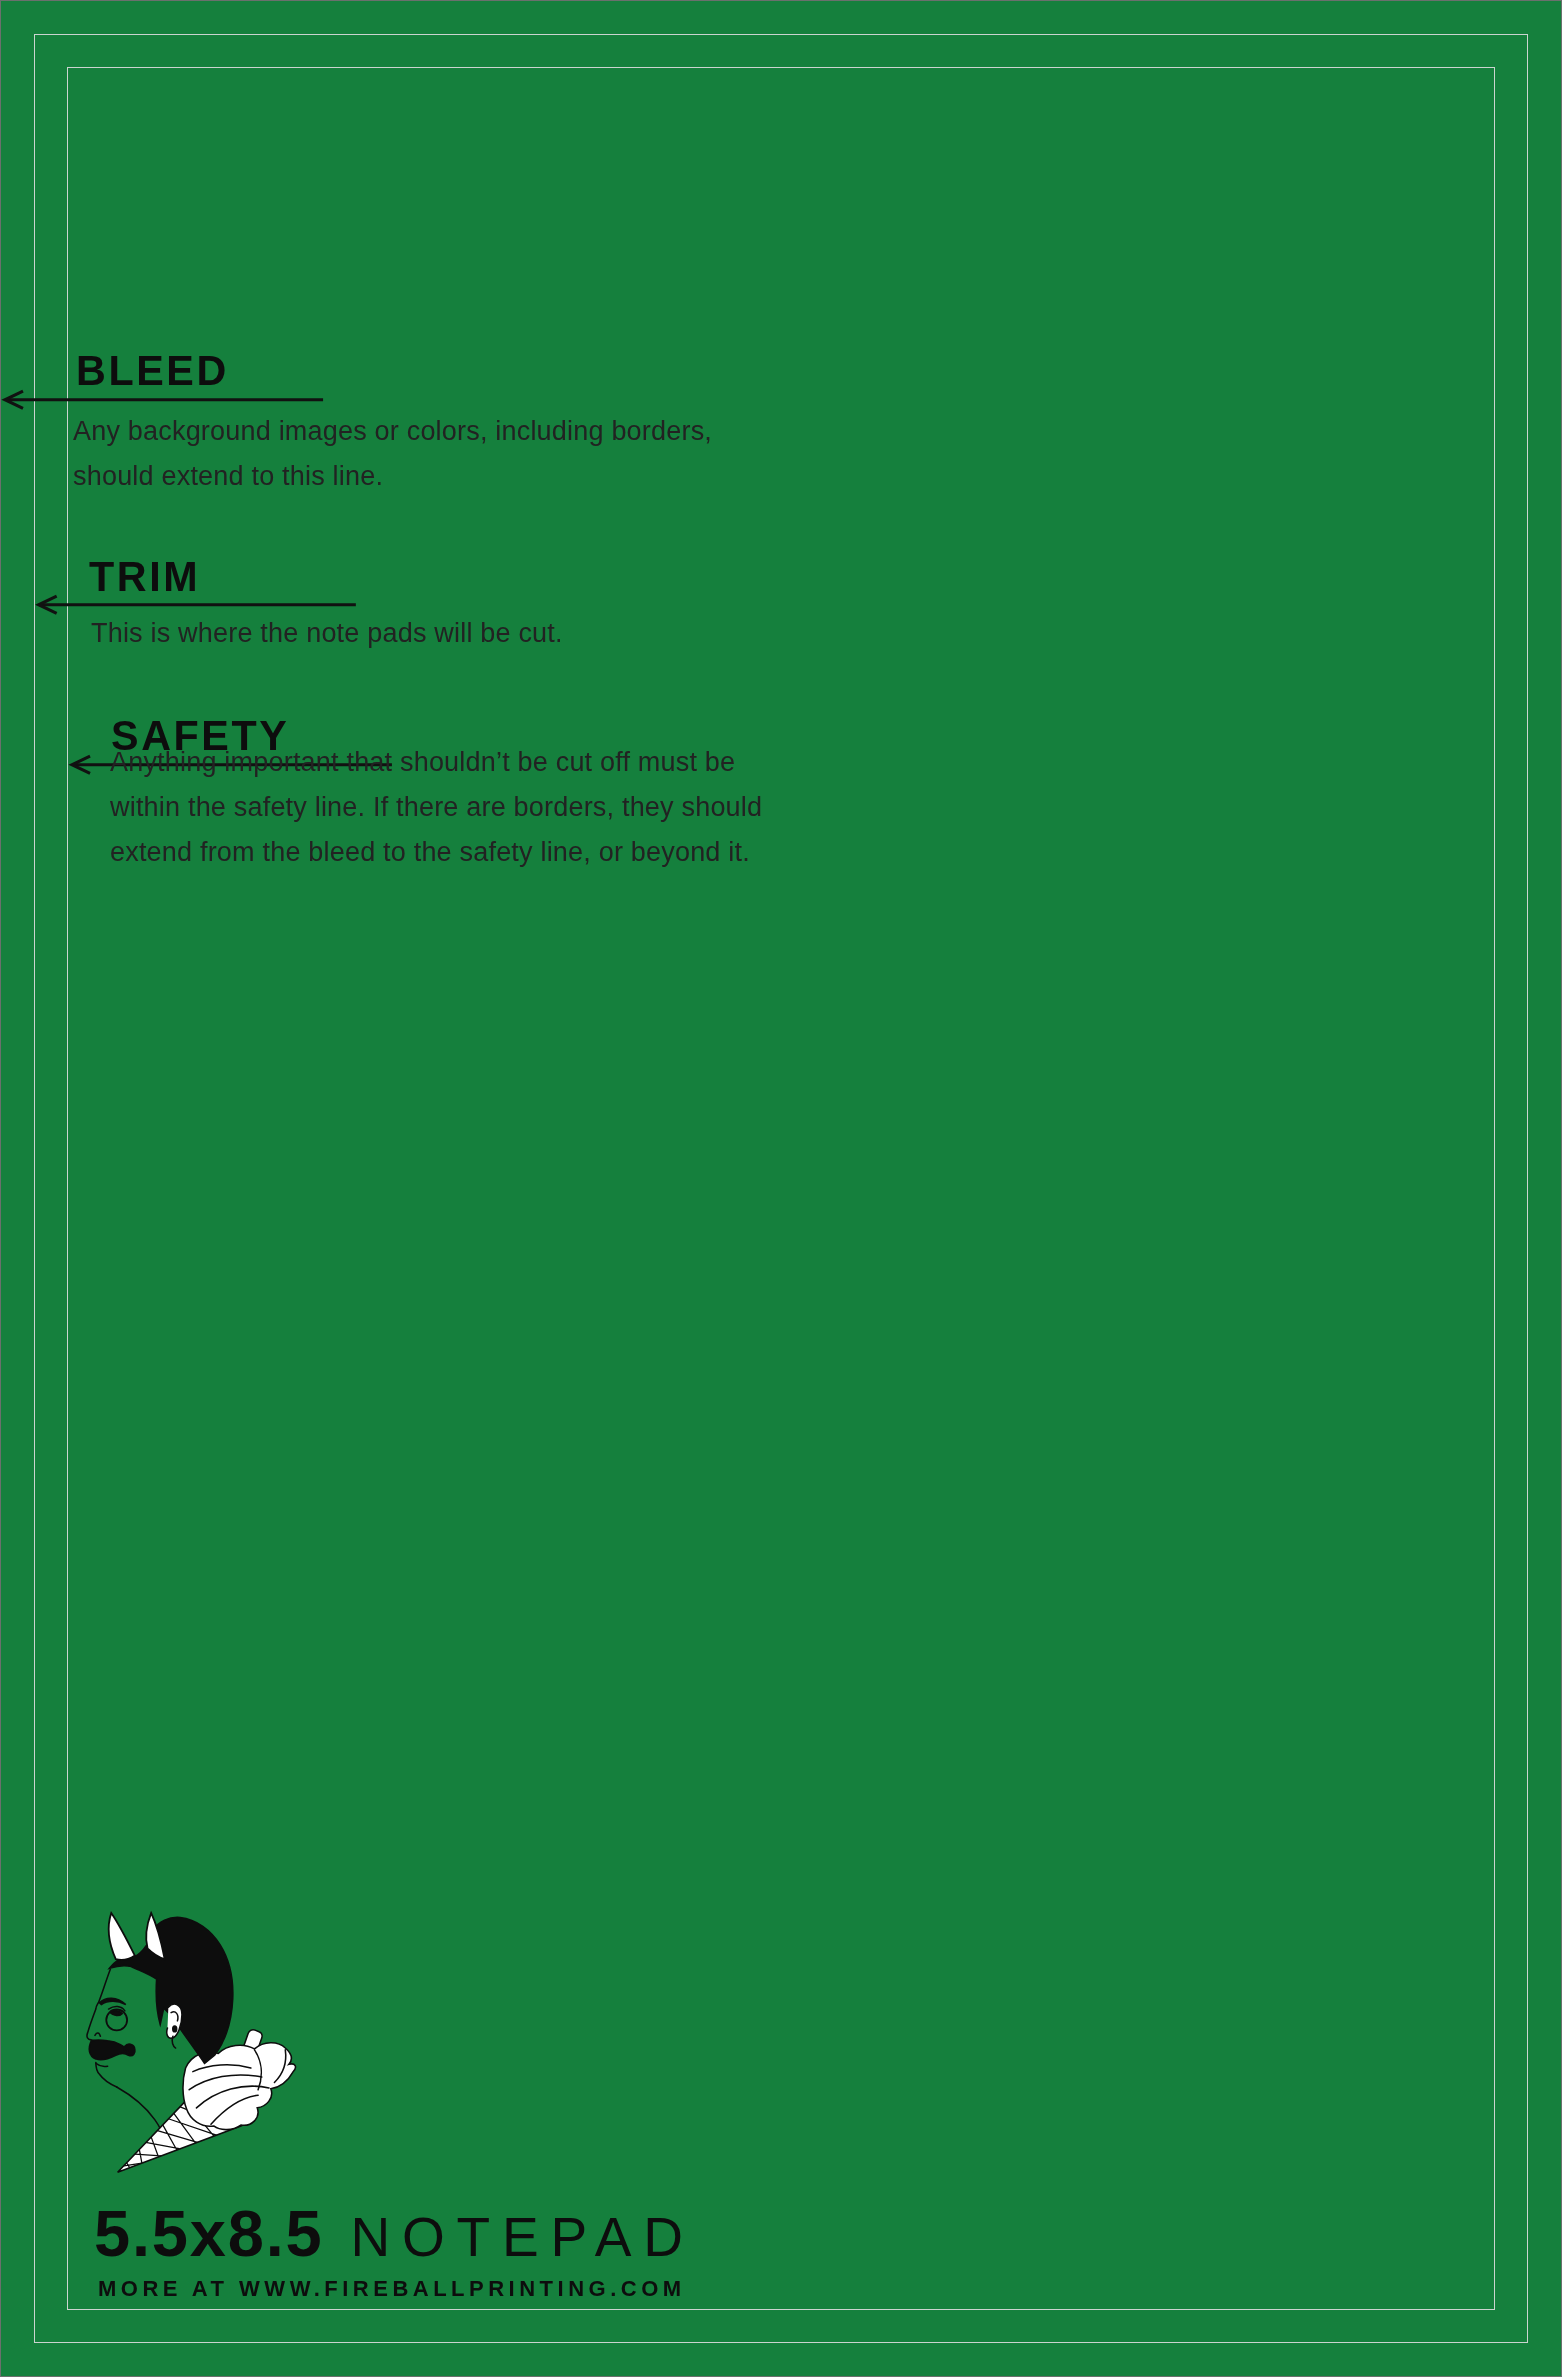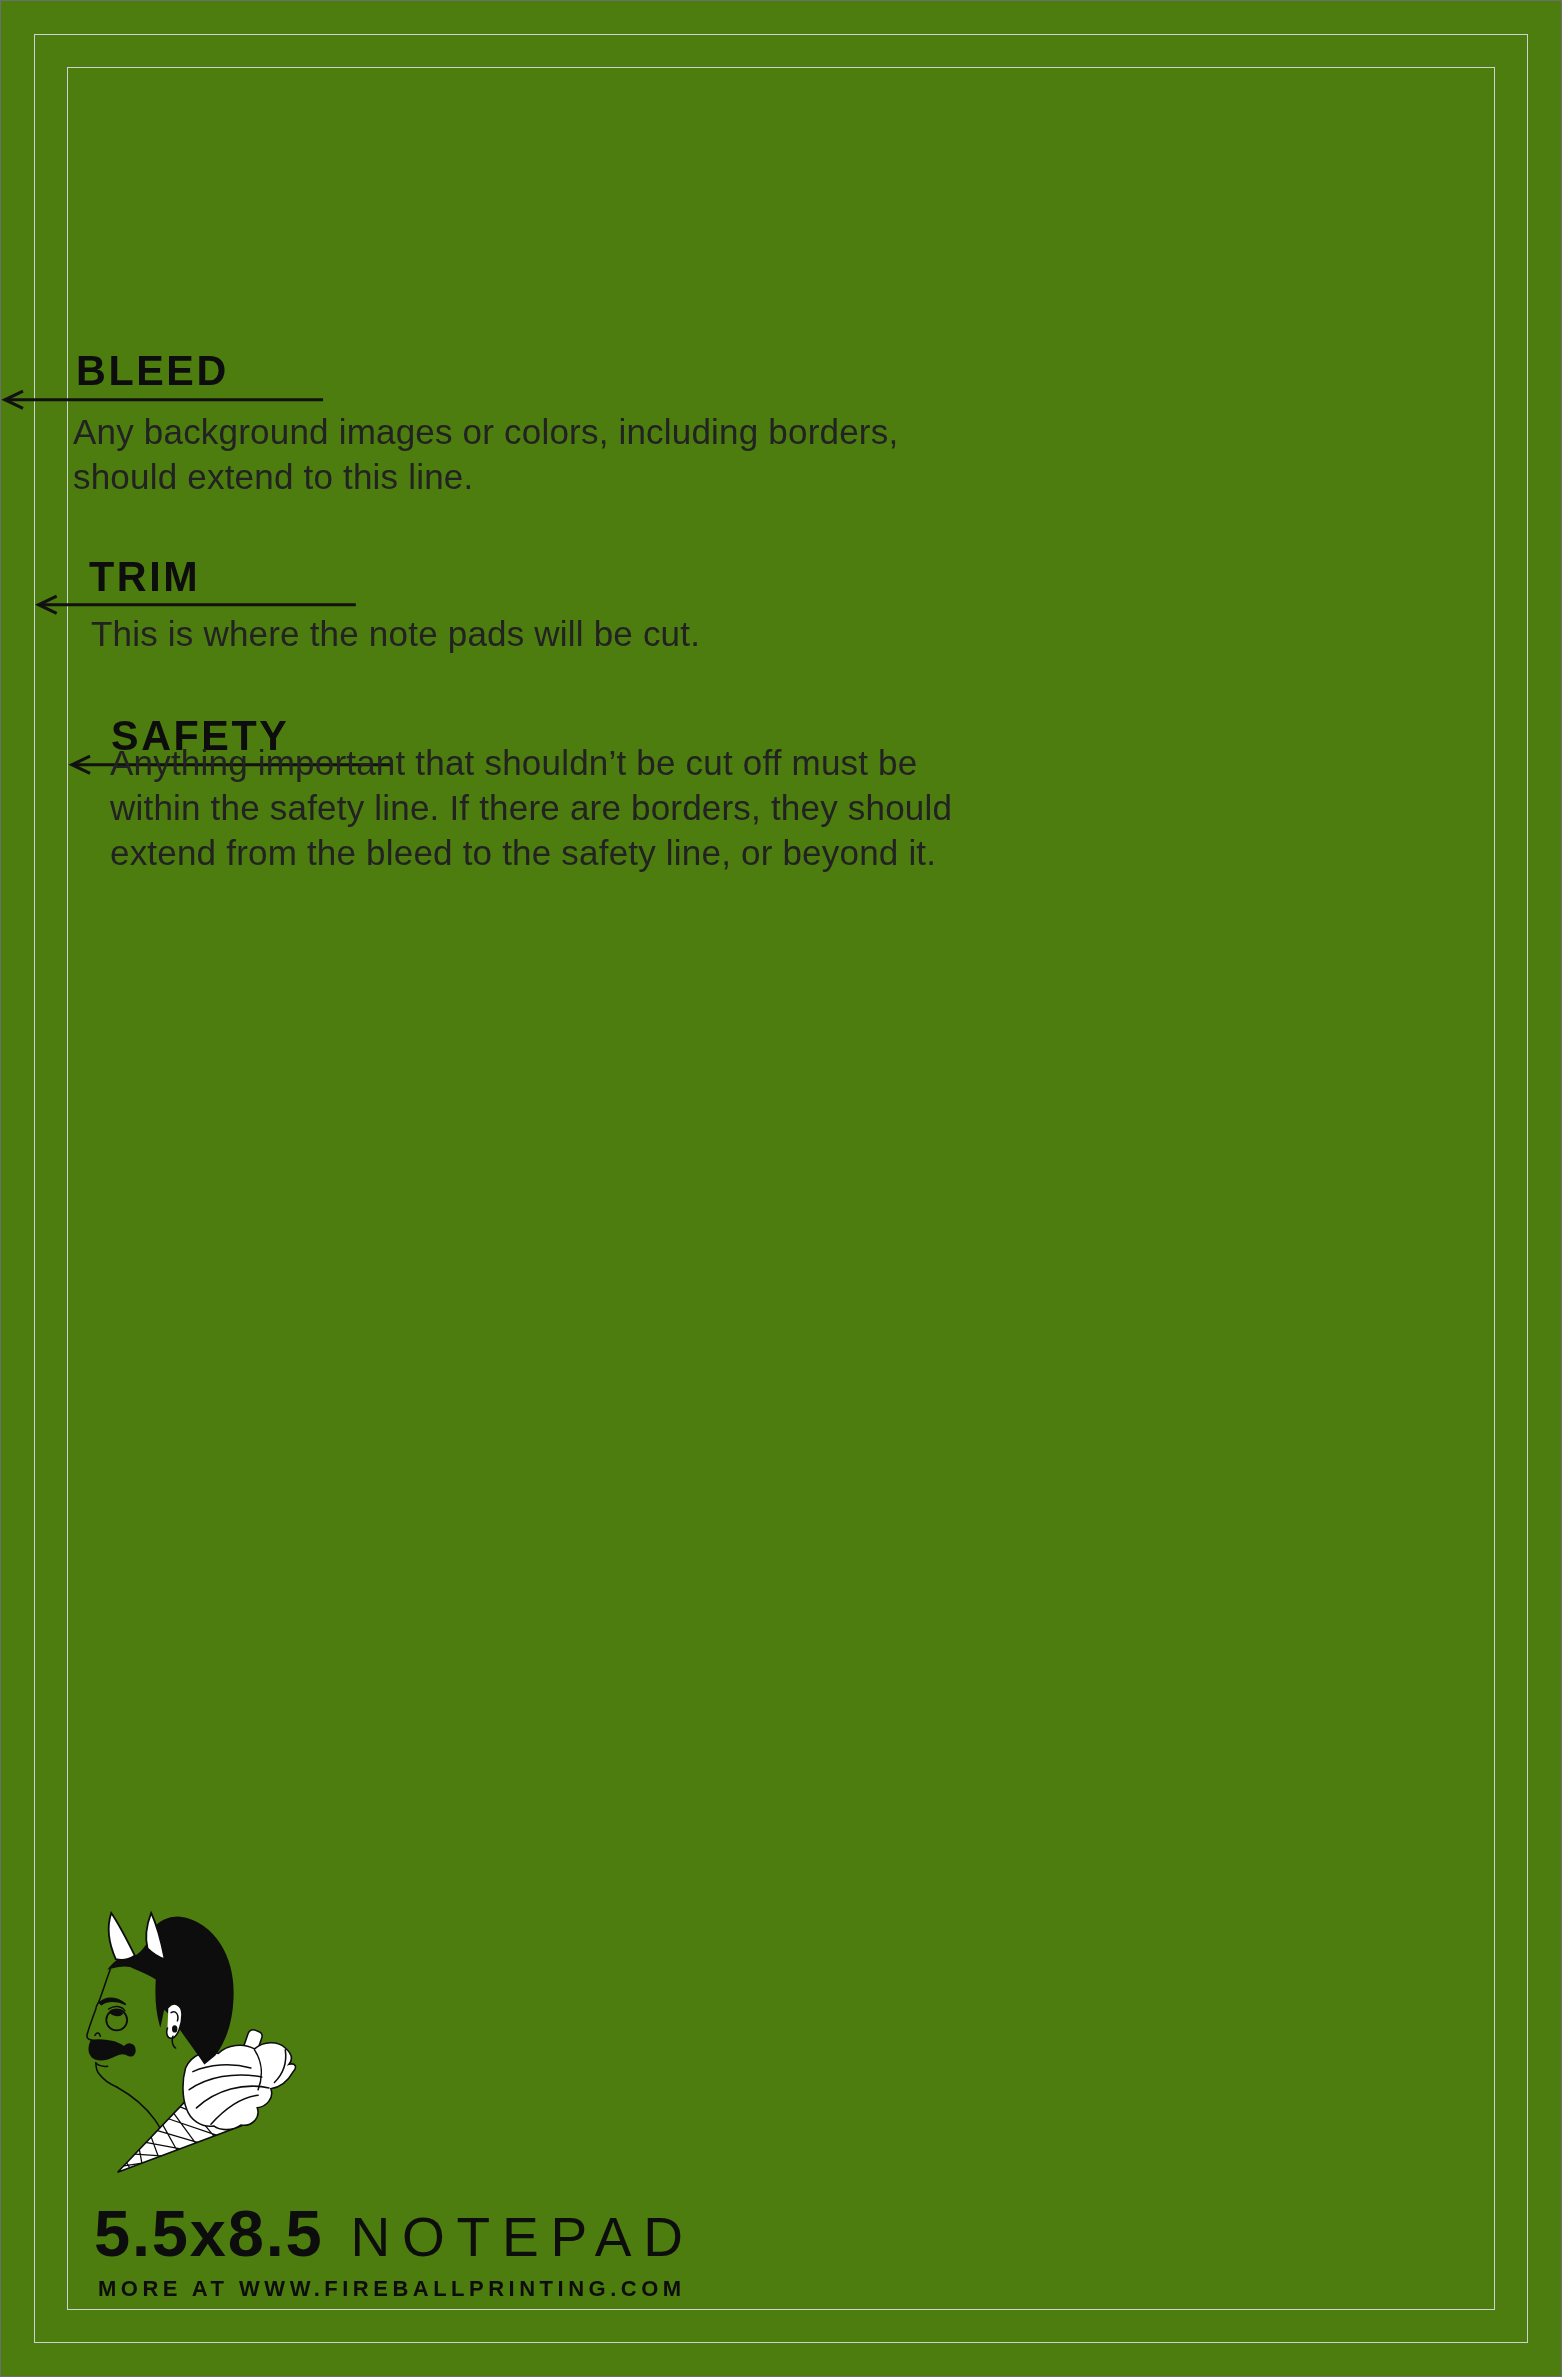--- a/index.html
+++ b/index.html
@@ -1,19 +1,19 @@
 <!DOCTYPE html>
 <html style="font-size:14.5px"><head>
 <meta charset="utf-8">
 <style>
   html,body{margin:0;padding:0;background:#fff;}
   .page{
     position:relative;
     width:1562px;height:2377px;
-    background:#4d7c0f;
+    background:#15803d;
     box-sizing:border-box;
     border:1.8px solid #6a706d;
     overflow:hidden;
     font-family:"Liberation Sans", sans-serif;
     color:#1c1c1c;
   }
   .guide{
     position:absolute;
     border:1.8px solid #cbd4d0;
     pointer-events:none;
@@ -28,21 +28,21 @@
     letter-spacing:2.7px;
     line-height:1;
     color:#0d0d0d;
     transform:scaleX(.96);
     transform-origin:left top;
     white-space:nowrap;
   }
   .guide-arrow{position:absolute;left:0;}
   .guide-para{
     position:absolute;
-    font-size:35px;
+    font-size:27px;
     line-height:45px;
     letter-spacing:0.2px;
     color:#222;
     white-space:pre-line;
   }
 
   .footer-title{
     position:absolute;
     left:93px;top:2200px;
     line-height:1;

